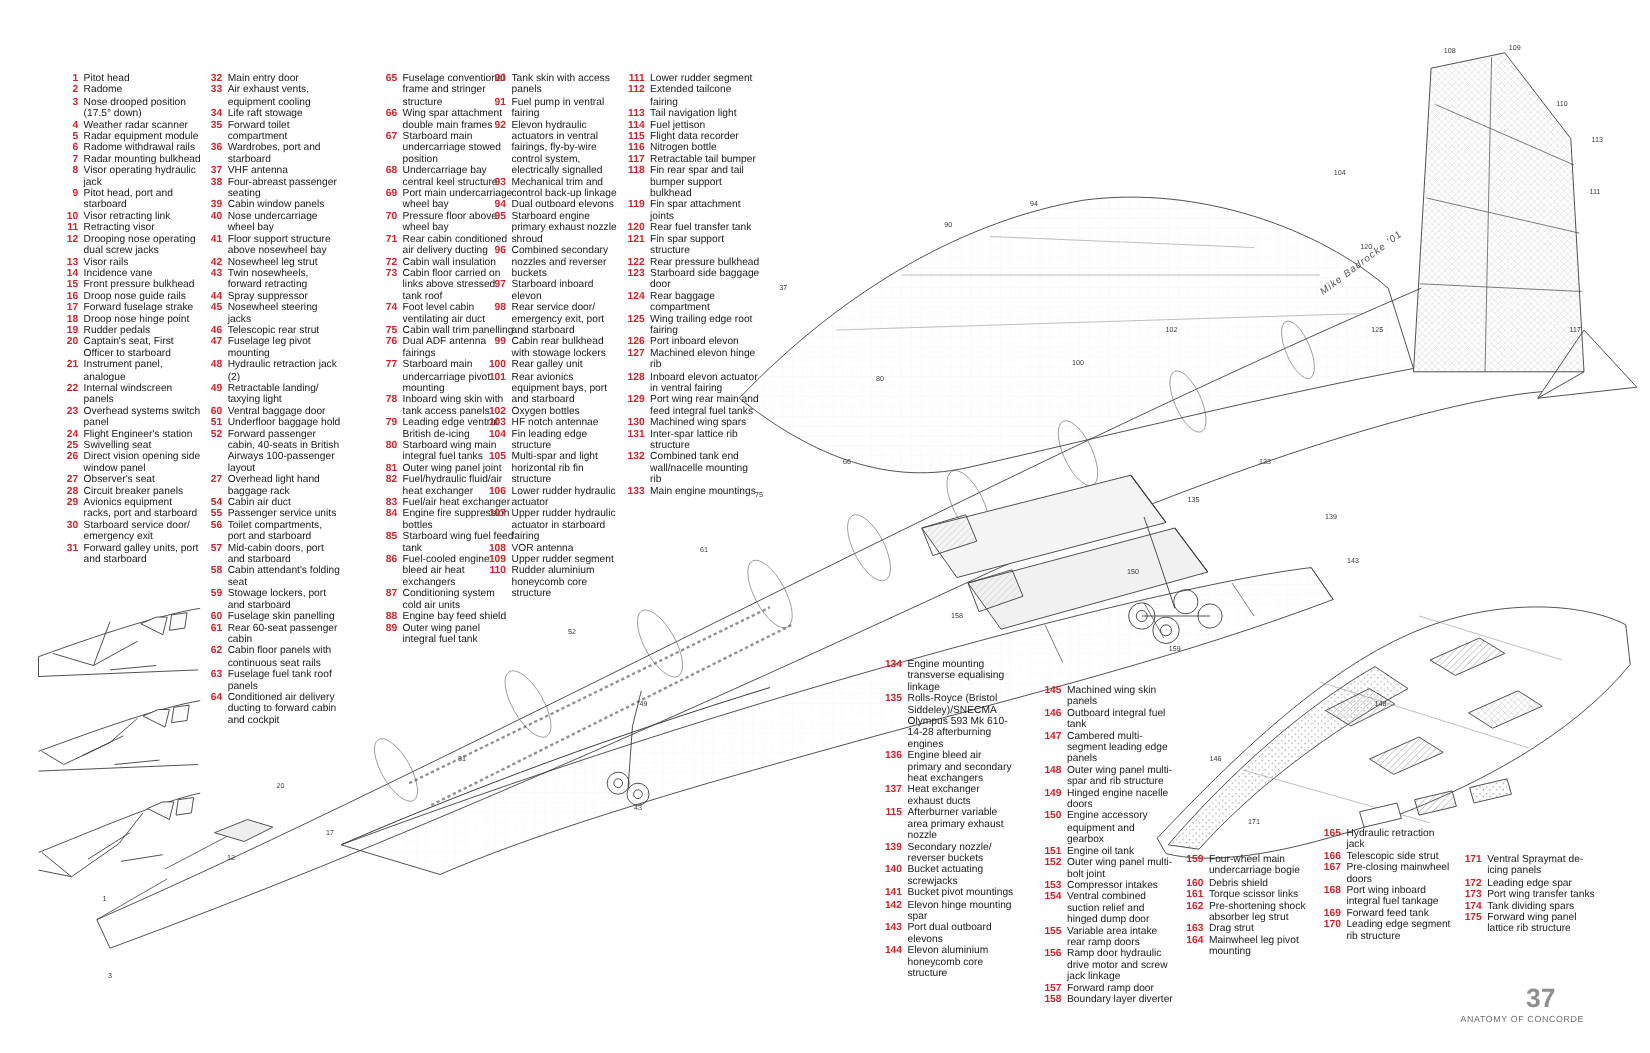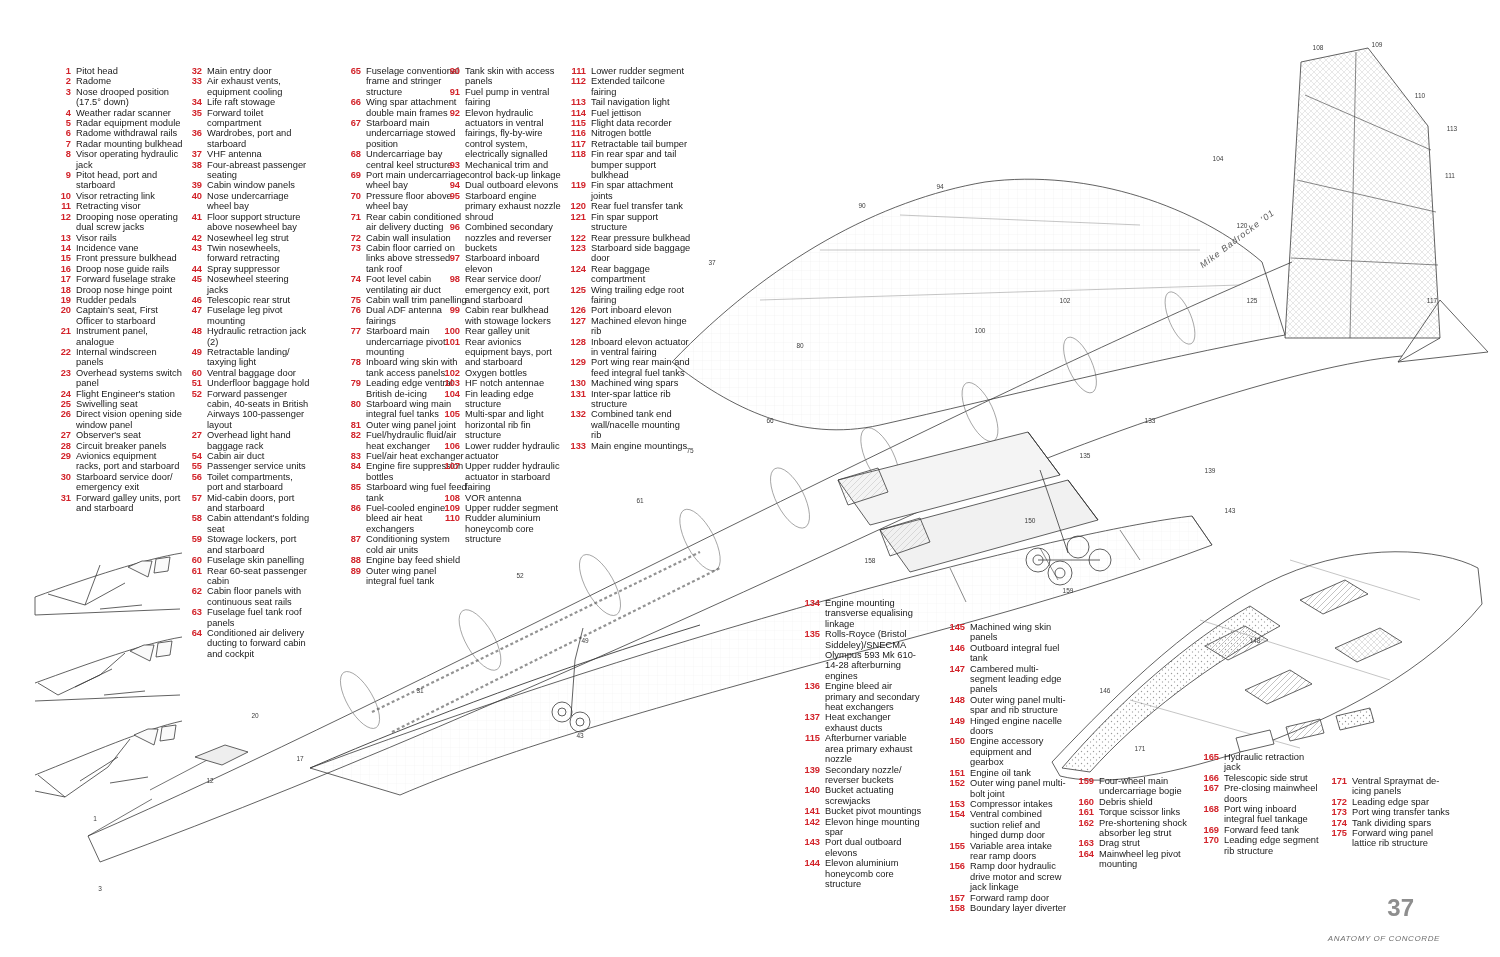--- a/index.html
+++ b/index.html
@@ -33,23 +33,22 @@
     transform:rotate(-37deg);transform-origin:left top;white-space:nowrap;
   }
   .footer{
     position:absolute;right:60px;top:896px;z-index:2;text-align:right;
   }
   .pagenum{
     font-size:24px;font-weight:bold;color:#8e8e8e;line-height:24px;
     padding-right:26px;
   }
   .footer-caption{
-    font-size:8px;color:#6f6f6f;letter-spacing:0.6px;margin-top:14px;
+    font-size:8px;color:#6f6f6f;letter-spacing:0.6px;margin-top:2px;
     white-space:nowrap;
-    font-style:italic;
   }
 </style>
 </head>
 <body>
 
 <svg id="figure-svg" width="1500" height="957" viewBox="0 0 1500 957">
   <defs>
     <pattern id="stipple" width="6" height="6" patternUnits="userSpaceOnUse">
       <circle cx="1.5" cy="1.5" r="0.7" fill="#8a8a8a"></circle>
       <circle cx="4.5" cy="4" r="0.7" fill="#9a9a9a"></circle>

